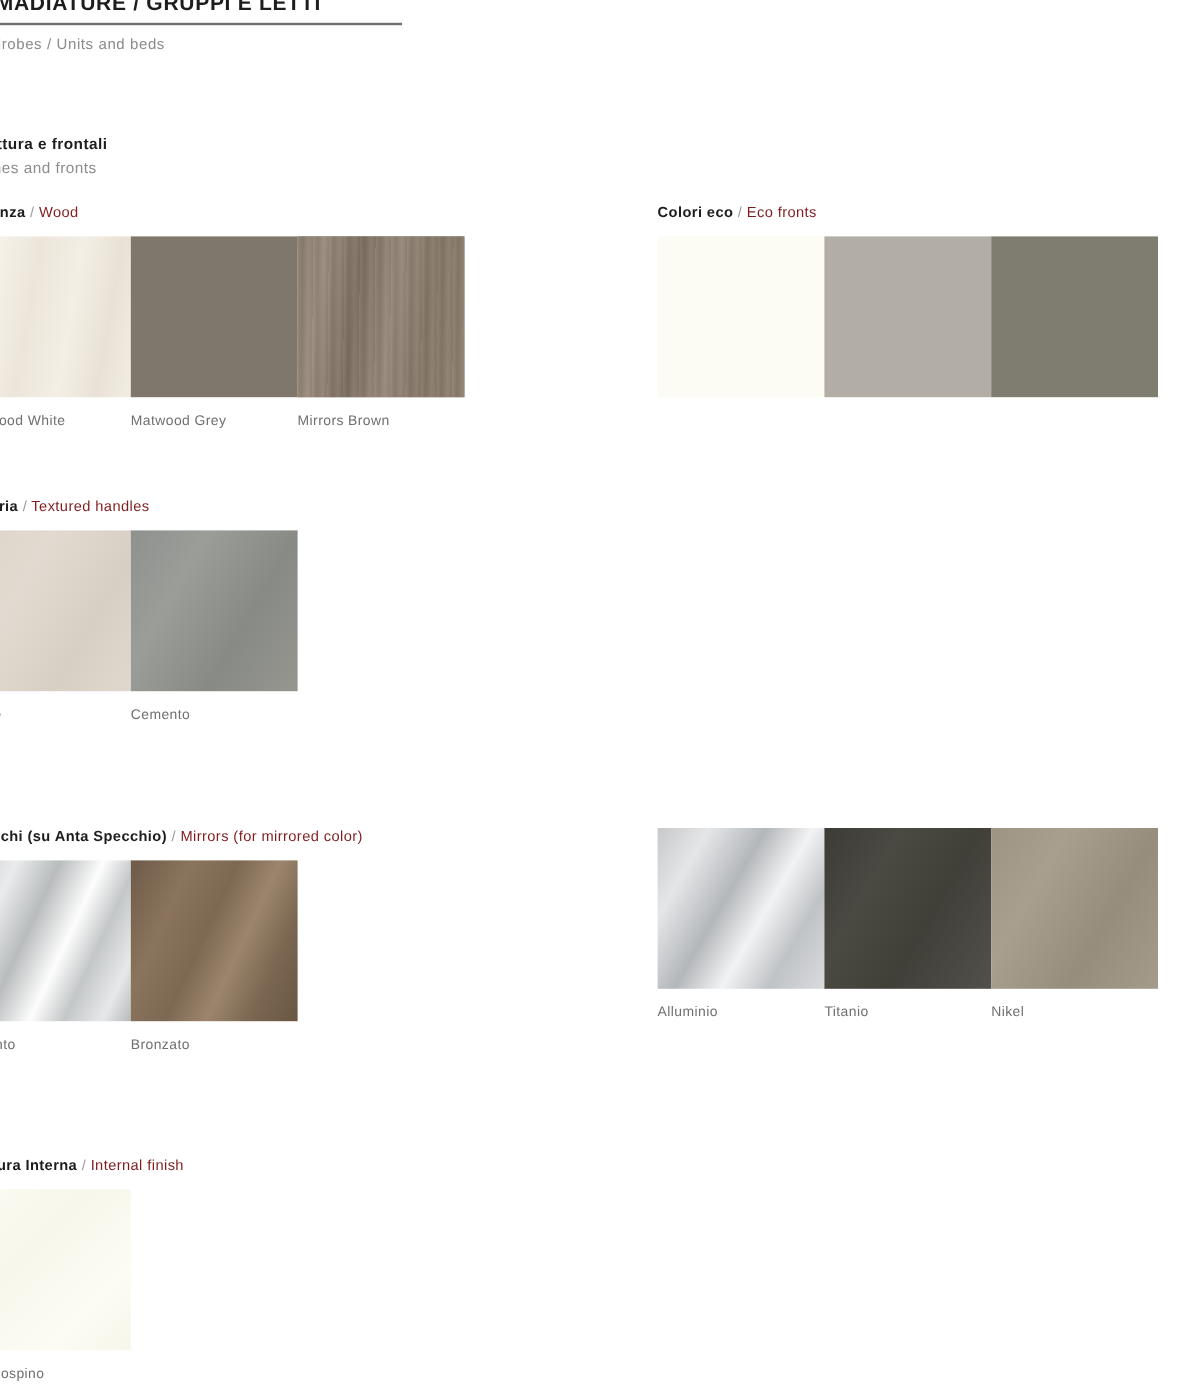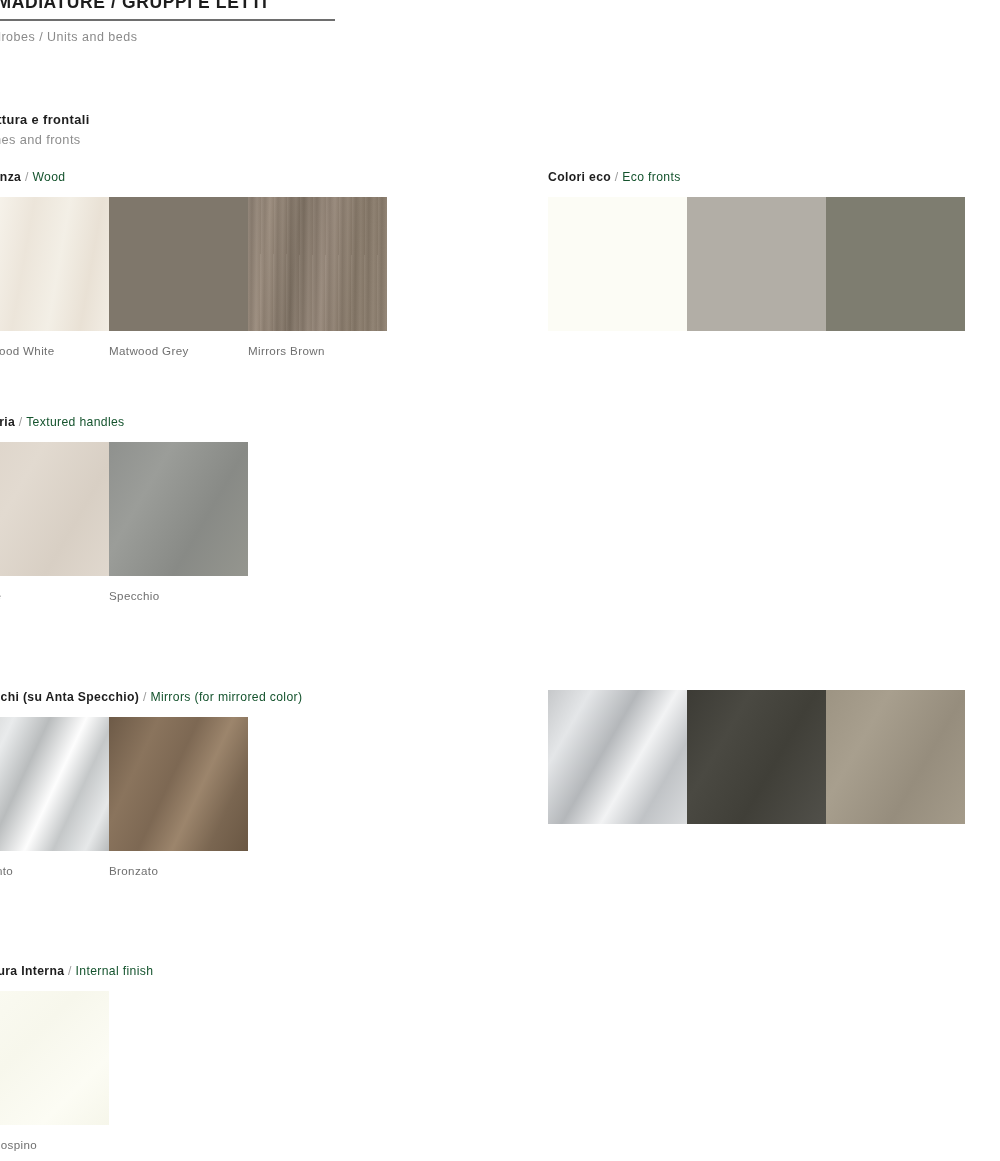--- a/index.html
+++ b/index.html
@@ -79,21 +79,21 @@
   }
   .group-label .lab-it {
     font-weight: bold;
     color: #1d1d1d;
   }
   .group-label .lab-sep {
     color: #9b9b9b;
     font-weight: normal;
   }
   .group-label .lab-en {
-    color: #14532d;
+    color: #7f1d1d;
     font-weight: normal;
   }
   .swatch-row {
     display: flex;
     flex-direction: row;
   }
   .swatch {
     width: 139px;
     height: 134px;
   }
@@ -204,21 +204,21 @@
 <div class="group" style="left:-30px; top:415px;">
   <div class="group-label">
     <span class="lab-it">Materia</span><span class="lab-sep"> / </span><span class="lab-en">Textured handles</span>
   </div>
   <div class="swatch-row">
     <div class="swatch sw-calce"></div>
     <div class="swatch sw-cemento"></div>
   </div>
   <div class="caption-row">
     <div class="caption">Calce</div>
-    <div class="caption">Specchio</div>
+    <div class="caption">Cemento</div>
   </div>
 </div>
 
 <div class="group" style="left:-30px; top:690px;">
   <div class="group-label">
     <span class="lab-it">Specchi (su Anta Specchio)</span><span class="lab-sep"> / </span><span class="lab-en">Mirrors (for mirrored color)</span>
   </div>
   <div class="swatch-row">
     <div class="swatch sw-argento"></div>
     <div class="swatch sw-bronzato"></div>
@@ -228,20 +228,25 @@
     <div class="caption">Bronzato</div>
   </div>
 </div>
 
 <div class="group" style="left:548px; top:690px;">
   <div class="swatch-row">
     <div class="swatch sw-alluminio"></div>
     <div class="swatch sw-titanio"></div>
     <div class="swatch sw-nikel"></div>
   </div>
+  <div class="caption-row">
+    <div class="caption">Alluminio</div>
+    <div class="caption">Titanio</div>
+    <div class="caption">Nikel</div>
+  </div>
 </div>
 
 <div class="group" style="left:-30px; top:964px;">
   <div class="group-label">
     <span class="lab-it">Finitura Interna</span><span class="lab-sep"> / </span><span class="lab-en">Internal finish</span>
   </div>
   <div class="swatch-row">
     <div class="swatch sw-biancospino"></div>
   </div>
   <div class="caption-row">

